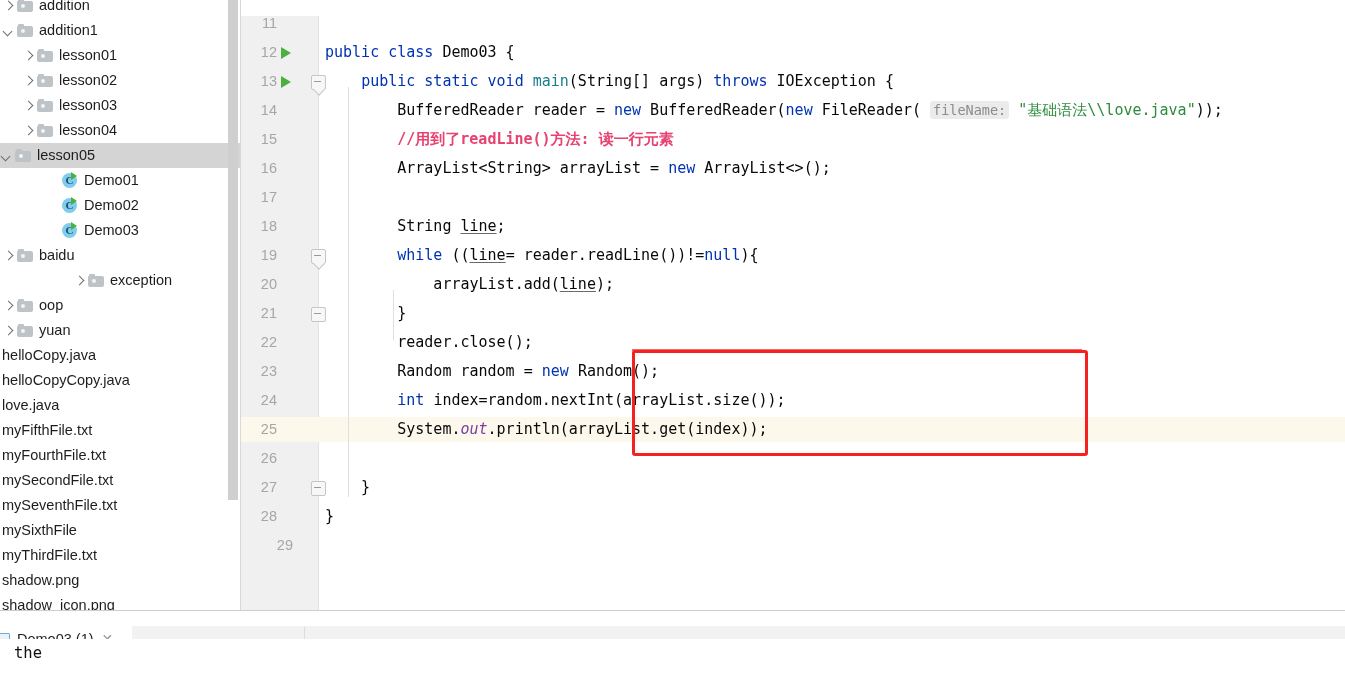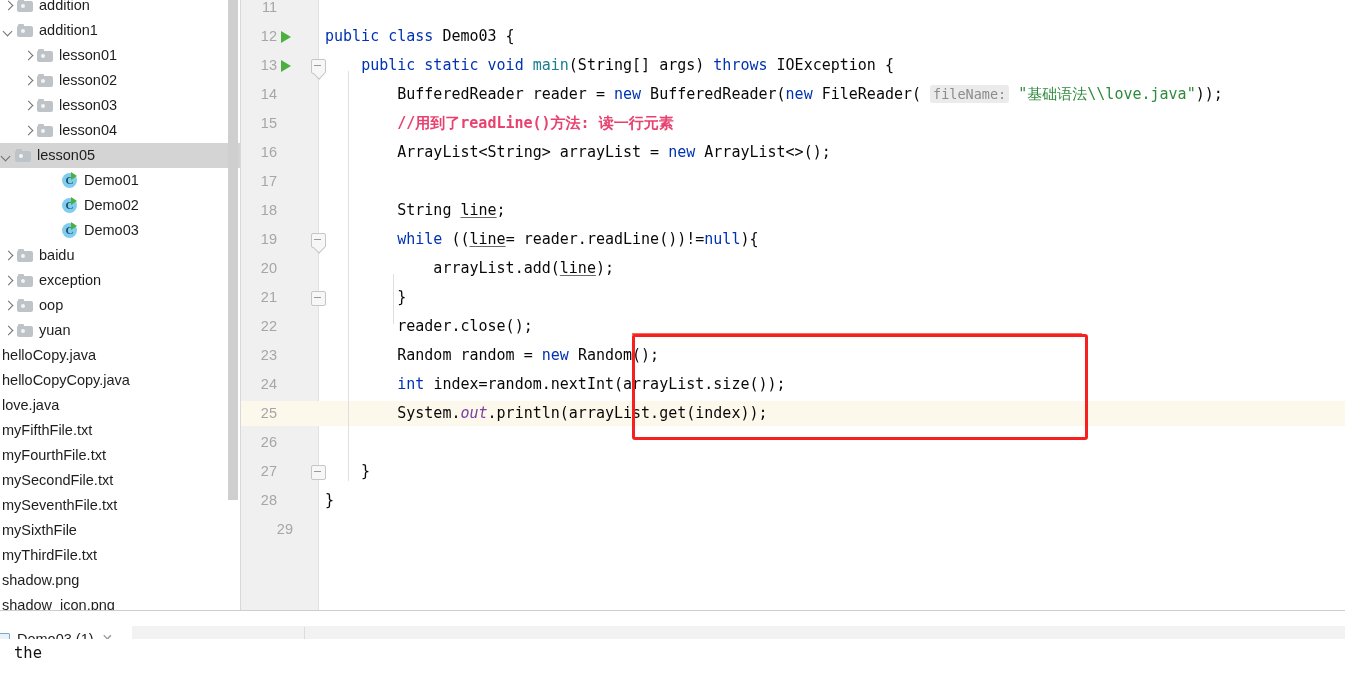--- a/index.html
+++ b/index.html
@@ -69,21 +69,21 @@
   #sidebar-scrollbar{
     position:absolute;left:228px;top:0;width:10px;height:500px;
     background:#cfcfcf;
   }
   #sidebar-divider{
     position:absolute;left:240px;top:0;width:1px;height:610px;background:#d8d8d8;
   }
 
   
   #editor{
-    position:absolute;left:241px;top:0;width:1104px;height:610px;
+    position:absolute;left:241px;top:16px;width:1104px;height:610px;
     background:#ffffff;overflow:hidden;
   }
   #gutter{
     position:absolute;left:0;top:0;width:77px;height:610px;background:#f0f0f0;
   }
   #gutter-sep{
     position:absolute;left:77px;top:0;width:1px;height:610px;background:#e2e2e2;
   }
   .code-line{
     position:absolute;left:0;width:1104px;height:25px;line-height:25px;
@@ -255,21 +255,21 @@
           </span>
           <span>Demo03</span>
         </div>
         <div class="tree-row" style="position: absolute; top: 243px; left: 0px; width: 241px; padding-left: 2px;">
           <span class="arrow closed"></span>
           <span class="folder-ico">
             <span class="folder-dot"></span>
           </span>
           <span>baidu</span>
         </div>
-        <div class="tree-row" style="position: absolute; top: 268px; left: 0px; width: 241px; padding-left: 2px;">
+        <div class="tree-row" style="position: absolute; top: 268px; left: 0px; width: 241px; padding-left: 2px; justify-content: center;">
           <span class="arrow closed"></span>
           <span class="folder-ico">
             <span class="folder-dot"></span>
           </span>
           <span>exception</span>
         </div>
         <div class="tree-row" style="position: absolute; top: 293px; left: 0px; width: 241px; padding-left: 2px;">
           <span class="arrow closed"></span>
           <span class="folder-ico">
             <span class="folder-dot"></span>

